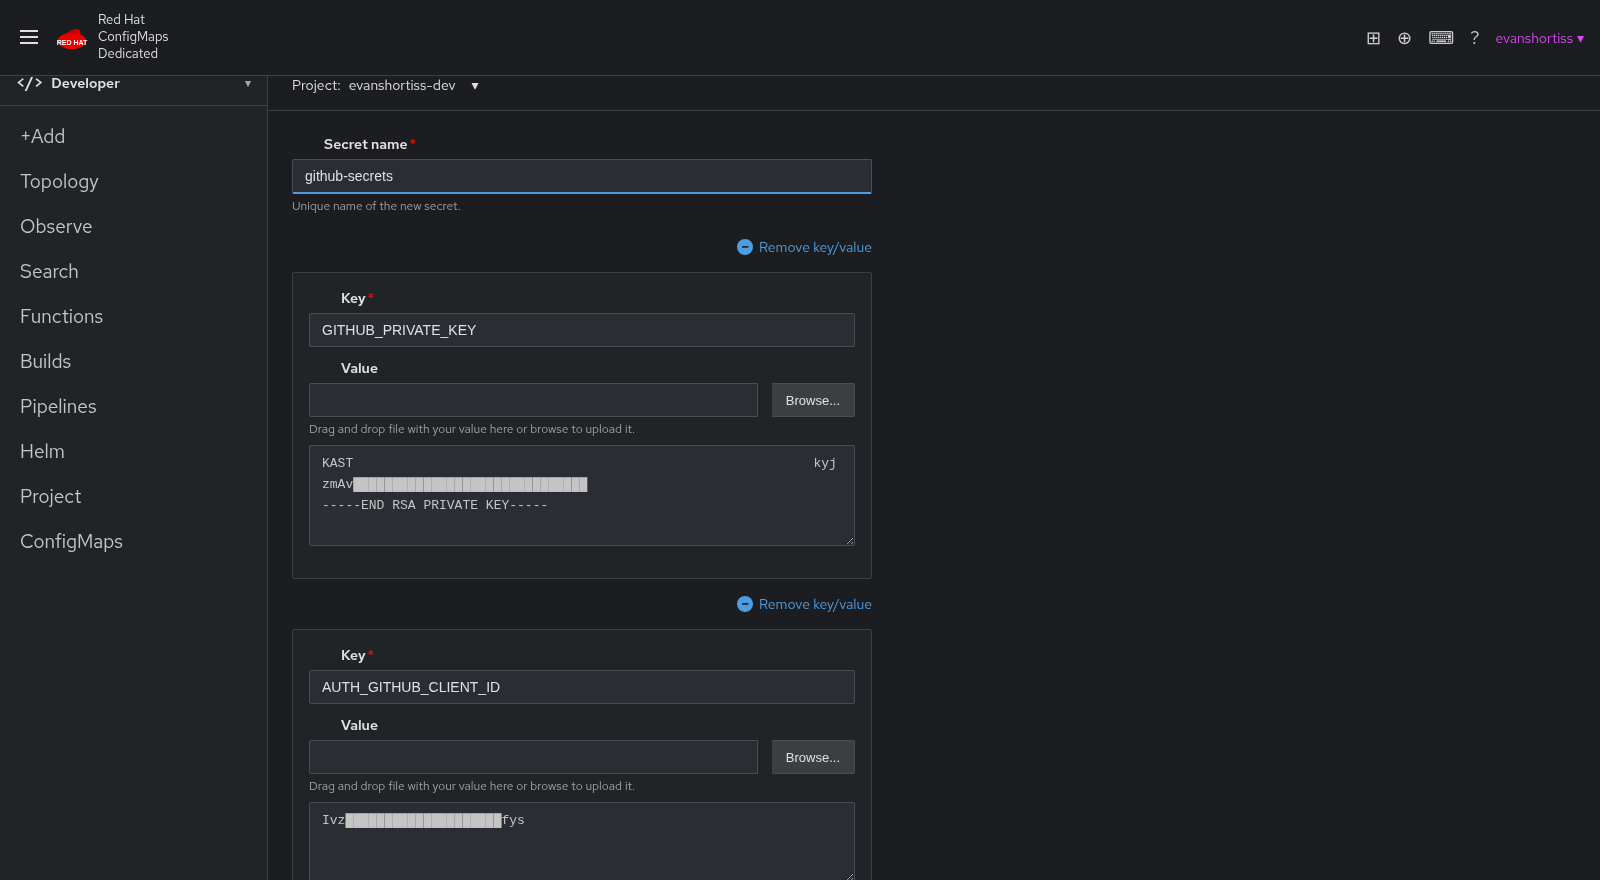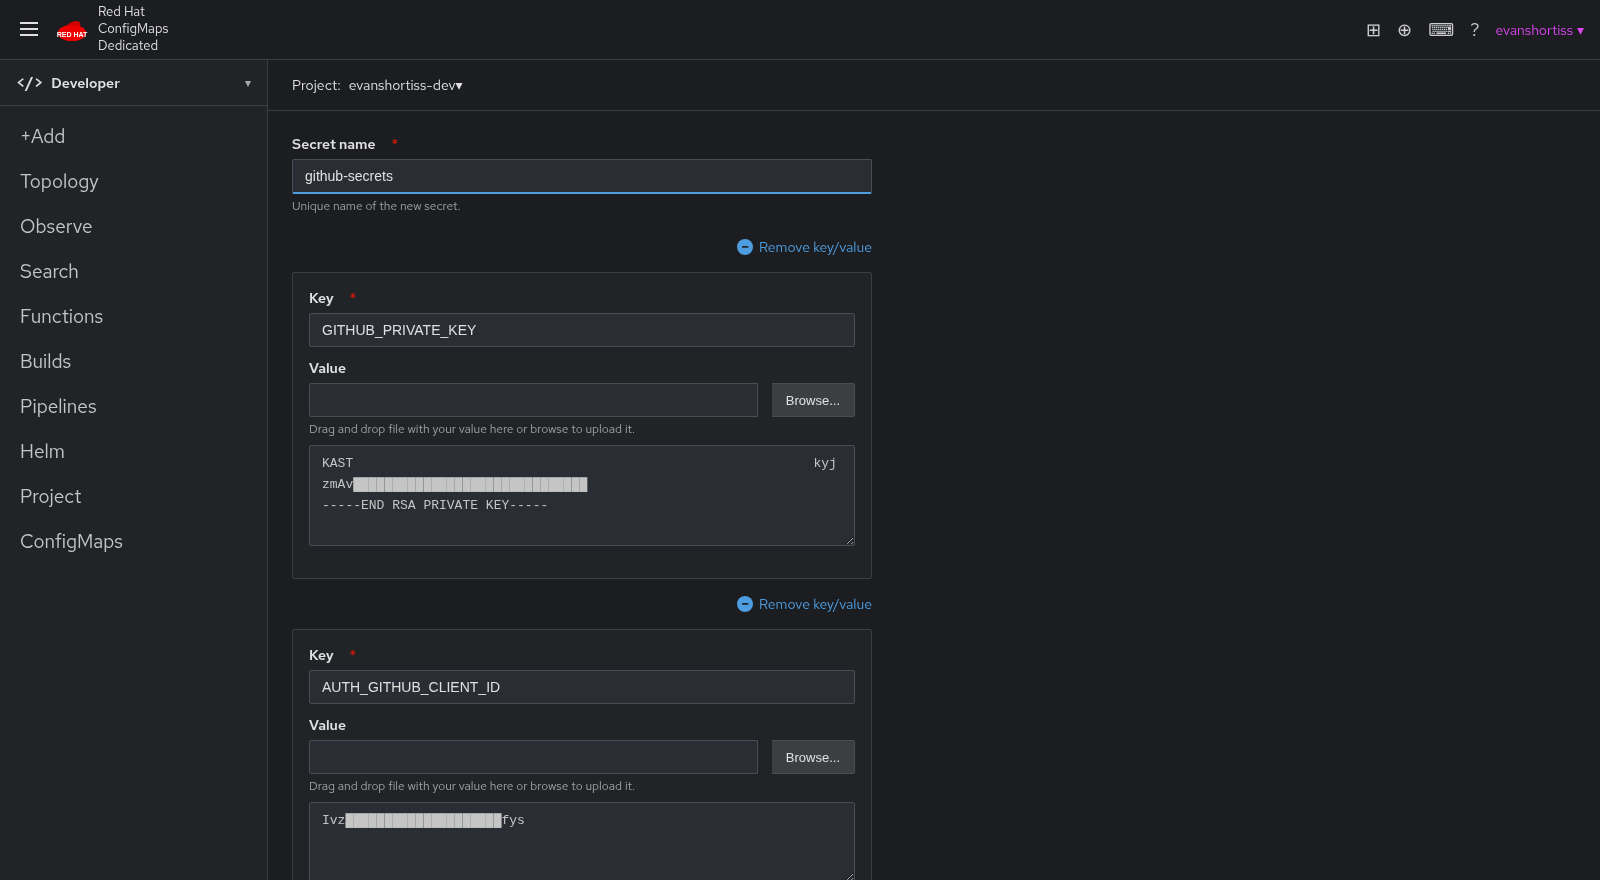--- a/index.html
+++ b/index.html
@@ -9,21 +9,21 @@
       color: #e0e0e0;
       height: 880px;
       overflow: hidden;
       font-size: 14px;
     }
 
     
     .top-nav {
       background: #1b1d21;
       border-bottom: 1px solid #3c3f42;
-      height: 60px;
+      height: 76px;
       display: flex;
       align-items: center;
       padding: 0 16px;
       position: fixed;
       top: 0; left: 0; right: 0;
       z-index: 100;
     }
     .top-nav-left {
       display: flex;
       align-items: center;
@@ -150,42 +150,43 @@
       align-items: center;
       gap: 8px;
     }
     .project-label {
       font-size: 14px;
       color: #e0e0e0;
     }
     .project-dropdown {
       display: flex;
       align-items: center;
-      gap: 0;
+      gap: 16px;
       cursor: pointer;
     }
 
     
     .form-area {
       padding: 24px 24px;
       max-width: 900px;
     }
 
     .form-section {
       margin-bottom: 24px;
     }
 
     .form-label {
       font-size: 14px;
       font-weight: 600;
       margin-bottom: 6px;
       color: #e0e0e0;
       display: flex;
       align-items: center;
-      gap: 16px;
+      gap: 2px;
+      margin-left: 32px;
     }
     .required-star {
       color: #c9190b;
     }
     .form-hint {
       font-size: 12px;
       color: #a0a0a0;
       margin-top: 4px;
     }
 

